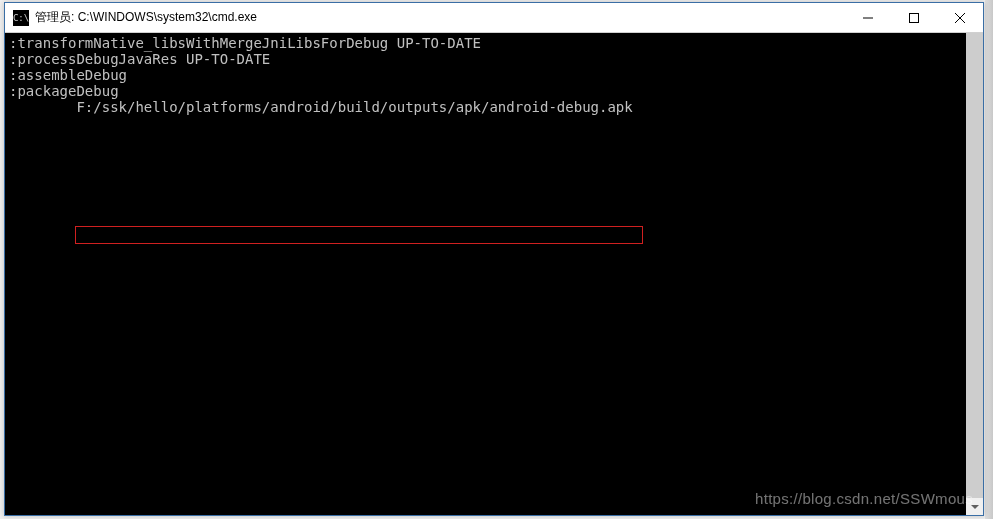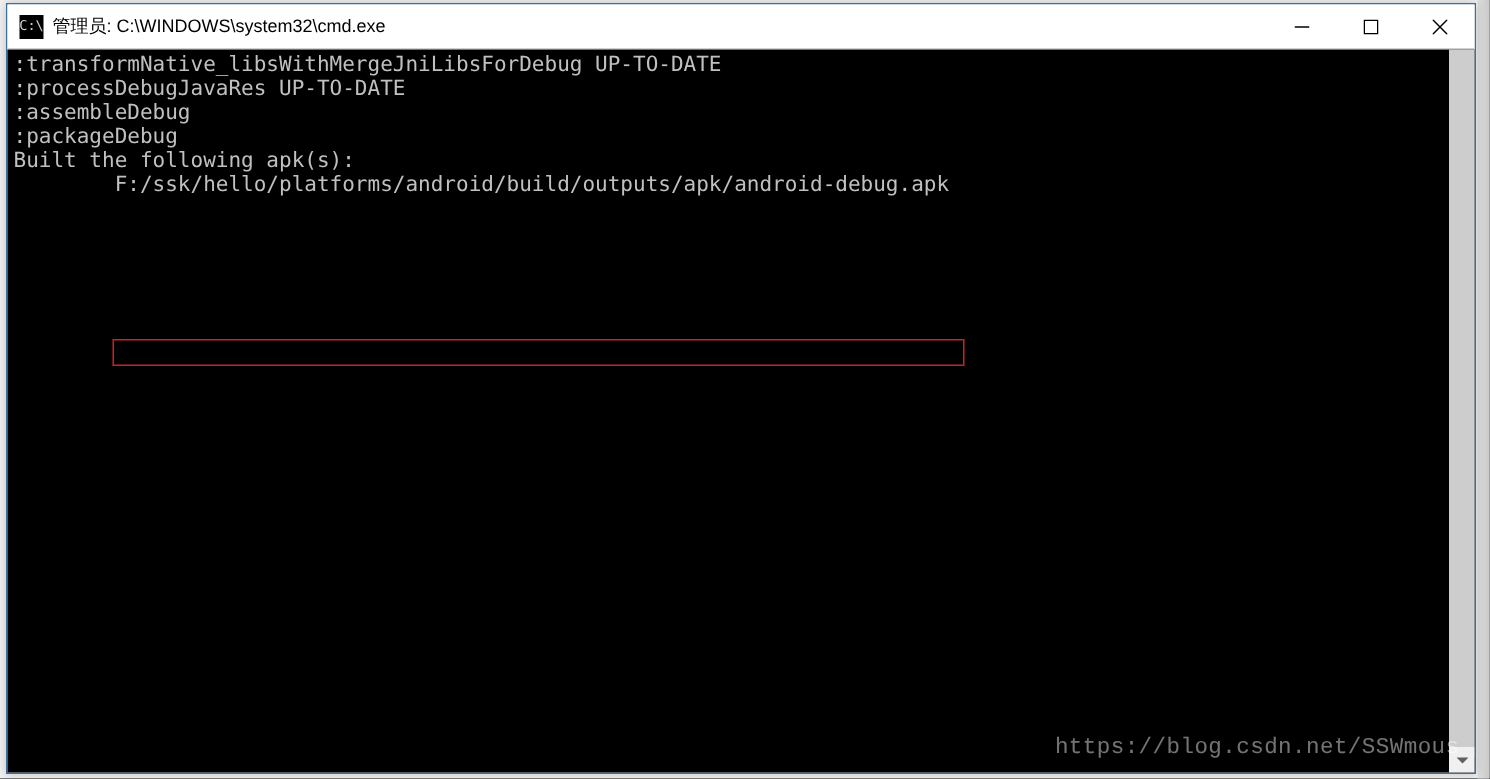--- a/index.html
+++ b/index.html
@@ -111,21 +111,21 @@
       width: 568px;
       height: 18px;
       pointer-events: none;
     }
     .watermark {
       position: absolute;
       right: 10px;
       bottom: 8px;
       font-size: 15px;
       color: rgba(255,255,255,0.45);
-      font-family: Liberation Mono, monospace;
+      font-family: Liberation Sans, sans-serif;
       letter-spacing: 0.3px;
     }
     .right-edge {
       position: absolute;
       right: 0;
       top: 0;
       bottom: 0;
       width: 8px;
       background: linear-gradient(to right, #e0e0e0, #c8c8c8);
     }
@@ -159,21 +159,20 @@
     </div>
   </div>
 
   <div class="terminal">
     <div class="line">:transformNative_libsWithMergeJniLibsForDebug UP-TO-DATE</div>
     <div class="line">:processDebugJavaRes UP-TO-DATE</div>
     <div class="line">:assembleDebug</div>
     <div class="line">:packageDebug</div>
     <div class="line"></div>
     <div class="line"></div>
-    <div class="line">Built the following apk(s):</div>
     <div class="line">        F:/ssk/hello/platforms/android/build/outputs/apk/android-debug.apk</div>
     <div class="line"></div>
 
     <div class="highlight-box"></div>
 
     <div class="scrollbar">
       <div class="scroll-thumb"></div>
       <div class="scroll-down">
         <svg width="8" height="8" viewBox="0 0 8 8">
             <polygon points="0,2 8,2 4,6" fill="#606060"></polygon>

